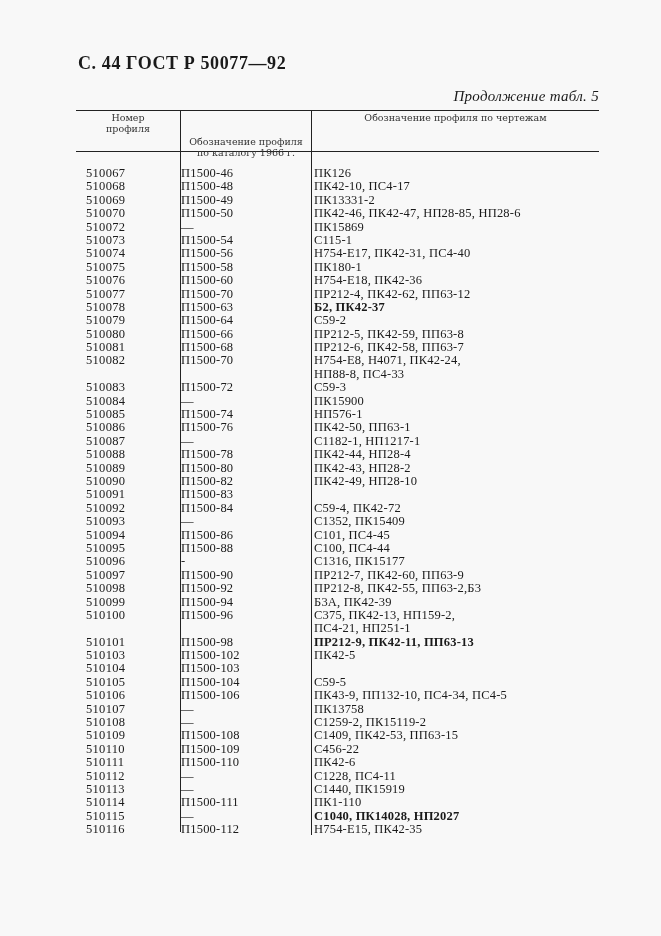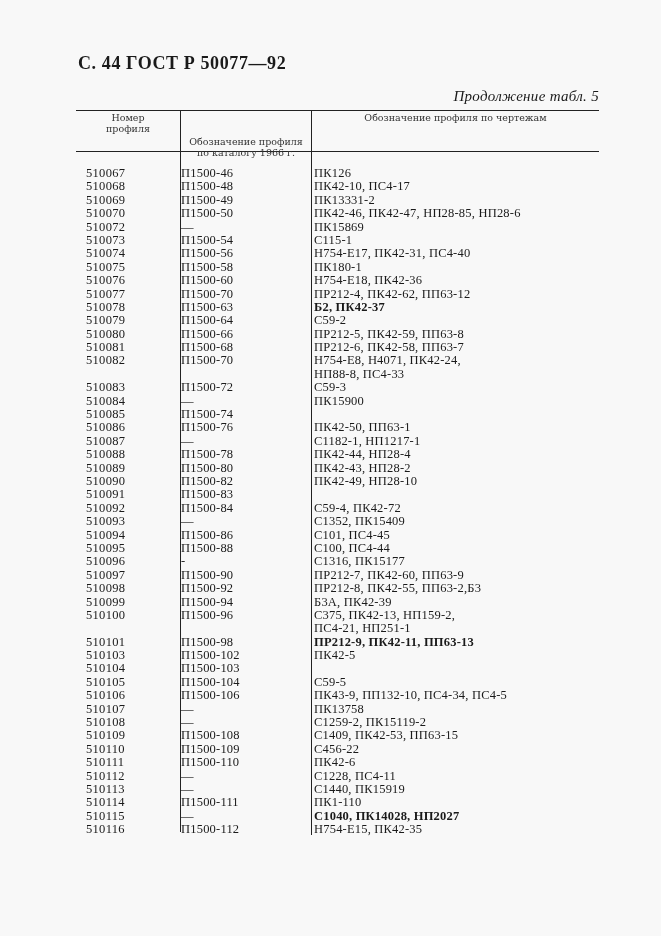--- a/index.html
+++ b/index.html
@@ -205,20 +205,21 @@
       <span class="cell-dwg">С59-3</span>
     </div>
     <div class="row">
       <span class="cell-num">510084</span>
       <span class="cell-cat">—</span>
       <span class="cell-dwg">ПК15900</span>
     </div>
     <div class="row">
       <span class="cell-num">510085</span>
       <span class="cell-cat">П1500-74</span>
+      <span class="cell-dwg">НП576-1</span>
     </div>
     <div class="row">
       <span class="cell-num">510086</span>
       <span class="cell-cat">П1500-76</span>
       <span class="cell-dwg">ПК42-50, ПП63-1</span>
     </div>
     <div class="row">
       <span class="cell-num">510087</span>
       <span class="cell-cat">—</span>
       <span class="cell-dwg">С1182-1, НП1217-1</span>

